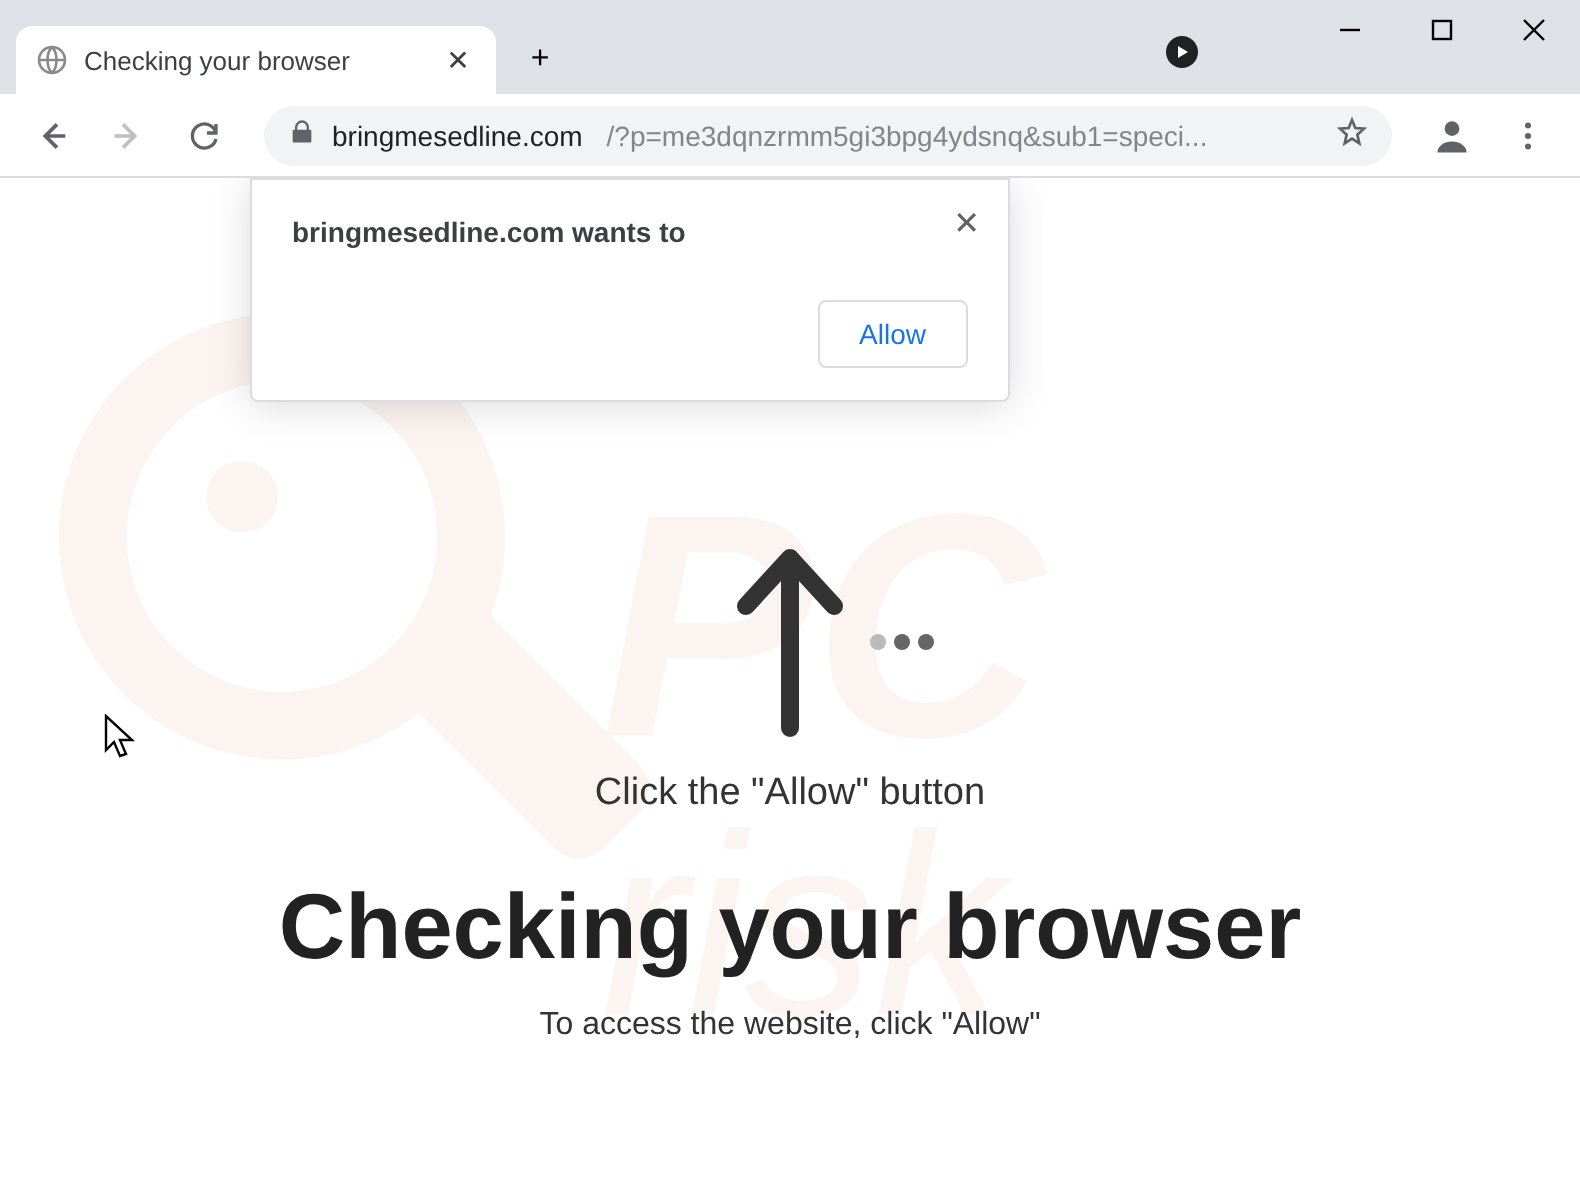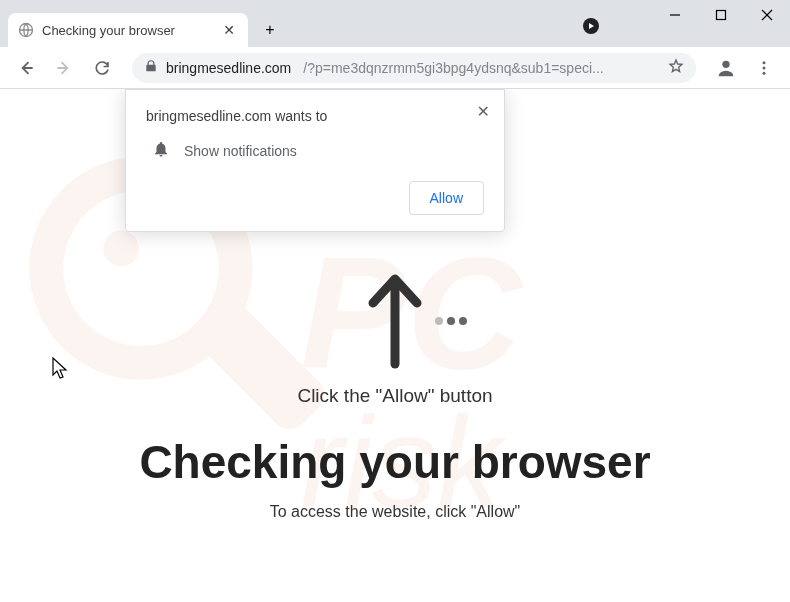--- a/index.html
+++ b/index.html
@@ -158,21 +158,21 @@
     }
     .perm-close {
       position: absolute;
       right: 10px;
       top: 8px;
       font-size: 16px;
       color: #5f6368;
       cursor: pointer;
       padding: 4px;
     }
-    .perm-title { margin-bottom: 16px; }
+    .perm-title { margin-bottom: 26px; font-weight: bold; }
     .perm-row { display: flex; align-items: center; gap: 14px; margin-bottom: 20px; color: #5f6368; padding-left: 6px;}
     .perm-actions { display: flex; justify-content: flex-end; gap: 10px; }
     .perm-btn {
       padding: 8px 20px;
       border: 1px solid #dadce0;
       border-radius: 4px;
       background: #fff;
       color: #1a73e8;
       font-size: 14px;
       cursor: pointer;
@@ -328,28 +328,20 @@
       <text x="300" y="420" font-family="Arial" font-size="130" font-style="italic" fill="#d97a5a">risk</text>
     </svg>
   </div>
 
   <div class="perm-dialog">
     <div class="perm-close">✕</div>
     <div class="perm-title">
       <span>bringmesedline.com</span>
       <span>wants to</span>
     </div>
-    <div class="perm-row">
-      <span>
-        <svg width="18" height="18" viewBox="0 0 24 24" fill="#5f6368">
-            <path d="M12 22a2 2 0 0 0 2-2h-4a2 2 0 0 0 2 2zm6-6V11c0-3.07-1.63-5.64-4.5-6.32V4a1.5 1.5 0 0 0-3 0v.68C7.63 5.36 6 7.92 6 11v5l-2 2v1h16v-1l-2-2z"></path>
-          </svg>
-      </span>
-      <span>Show notifications</span>
-    </div>
     <div class="perm-actions">
       <button class="perm-btn">Allow</button>
     </div>
   </div>
 
   <div class="cursor-arrow">
     <svg width="18" height="24" viewBox="0 0 18 24">
         <path d="M1 1 L1 18 L5 14 L8 21 L11 20 L8 13 L14 13 Z" fill="#fff" stroke="#000" stroke-width="1.2"></path>
       </svg>
   </div>

